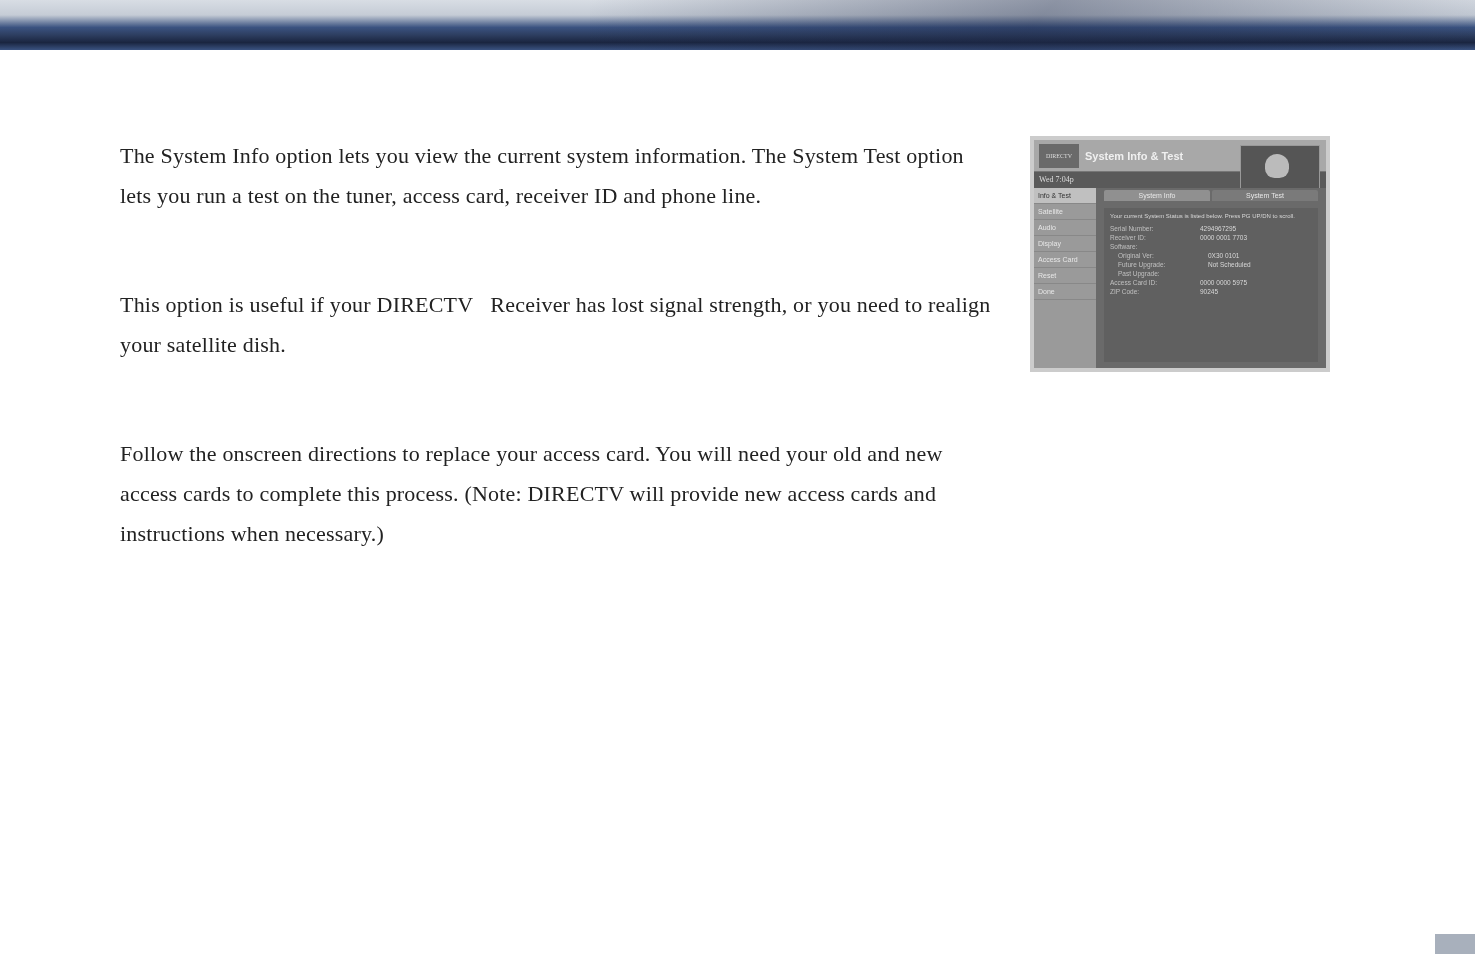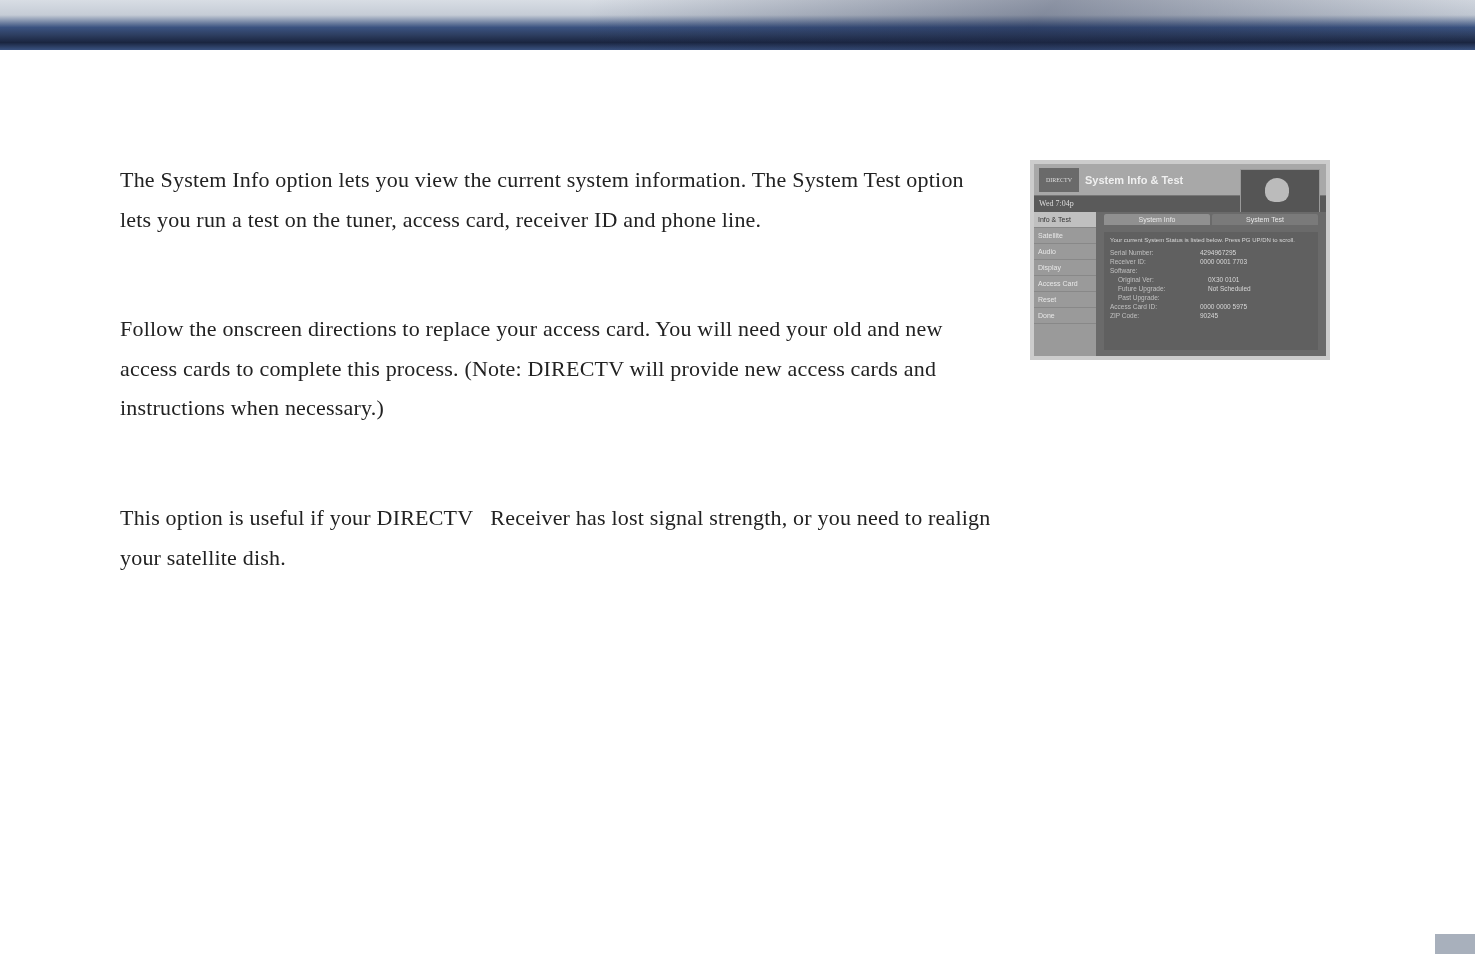--- a/index.html
+++ b/index.html
@@ -24,42 +24,42 @@
     .banner::after {
       content: '';
       position: absolute;
       top: 0;
       right: 0;
       width: 60%;
       height: 100%;
       background: linear-gradient(135deg, transparent 0%, rgba(30,40,70,0.4) 50%, transparent 100%);
     }
     .content {
-      padding: 110px 120px 0 120px;
+      padding: 86px 120px 0 120px;
       display: flex;
       gap: 30px;
     }
     .text-col {
       flex: 1;
       max-width: 880px;
     }
     .paragraph {
       font-size: 22px;
       line-height: 1.8;
       color: #222;
       margin-bottom: 70px;
       letter-spacing: 0.2px;
     }
     .image-col {
       width: 310px;
       flex-shrink: 0;
     }
     .screenshot {
       width: 300px;
-      height: 200px;
+      height: 236px;
       background: #84cc16;
       border: 4px solid #ccc;
       filter: grayscale(100%);
       position: relative;
       overflow: hidden;
     }
     .ss-top {
       height: 32px;
       background: #a8a8a8;
       display: flex;
@@ -197,22 +197,22 @@
     }
   </style>
 </head>
 <body>
 
 <div class="banner"></div>
 
 <div class="content">
   <div class="text-col">
     <p class="paragraph">The System Info option lets you view the current system information. The System Test option lets you run a test on the tuner, access card, receiver ID and phone line.</p>
+    <p class="paragraph">This option is useful if your DIRECTV&nbsp;&nbsp; Receiver has lost signal strength, or you need to realign your satellite dish.</p>
     <p class="paragraph">Follow the onscreen directions to replace your access card. You will need your old and new access cards to complete this process. (Note: DIRECTV will provide new access cards and instructions when necessary.)</p>
-    <p class="paragraph">This option is useful if your DIRECTV&nbsp;&nbsp; Receiver has lost signal strength, or you need to realign your satellite dish.</p>
   </div>
 
   <div class="image-col">
     <div class="screenshot">
       <div class="ss-top">
         <div class="ss-logo">DIRECTV</div>
         <div class="ss-title">System Info &amp; Test</div>
         <div class="ss-pip"></div>
       </div>
       <div class="ss-timebar">Wed 7:04p</div>

